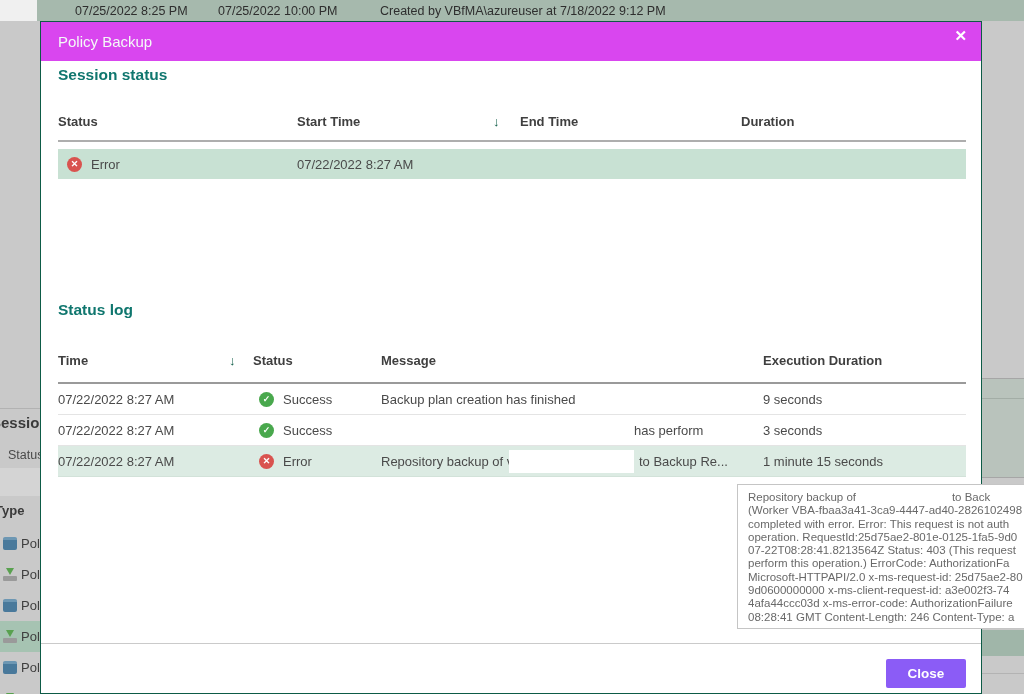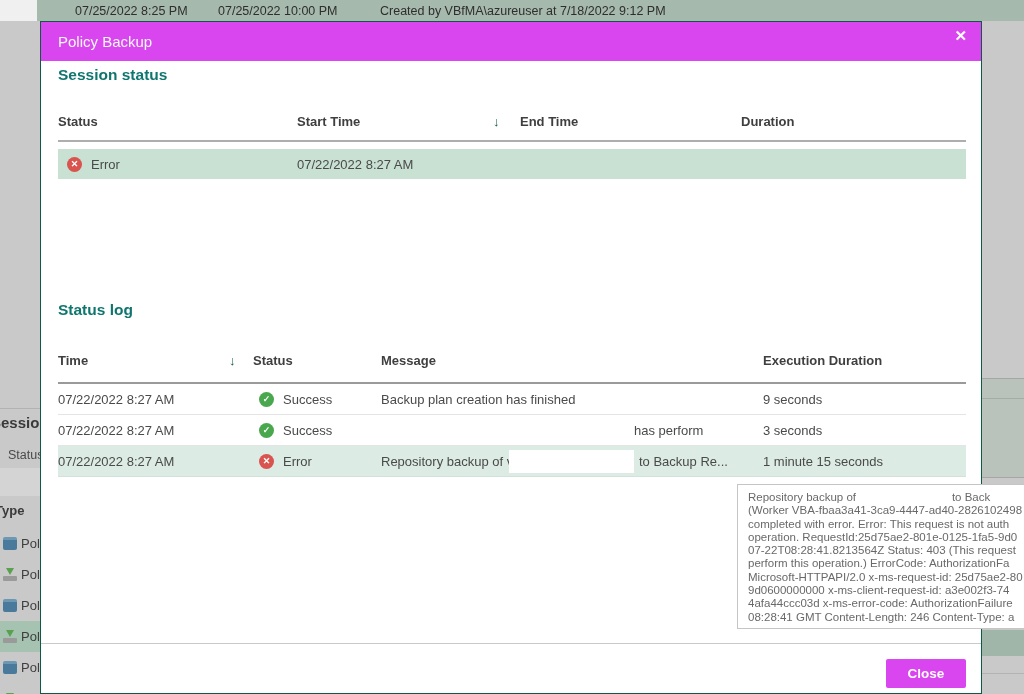--- a/index.html
+++ b/index.html
@@ -73,21 +73,21 @@
           font-size:13px; color:#4a4a4a; white-space:nowrap; }
   .badge { width:15px; height:15px; border-radius:50%; display:flex; align-items:center;
            justify-content:center; color:#fff; font-size:9px; font-weight:bold; flex:0 0 auto; }
   .badge-error { background:#d9534f; }
   .badge-success { background:#49a84d; }
 
   .redact { position:absolute; background:#ffffff; }
 
   .footer-line { position:absolute; left:0; right:0; top:621px; height:1px; background:#cacaca; }
   .close-btn { position:absolute; right:15px; top:637px; width:80px; height:29px;
-           background:#d946ef; color:#ffffff; font-size:13.5px; font-weight:bold;
+           background:#8b5cf6; color:#ffffff; font-size:13.5px; font-weight:bold;
            border:none; border-radius:2px; cursor:pointer; font-family:"Liberation Sans", sans-serif; }
 
   
   .tooltip { left:737px; top:484px; width:300px; height:145px; background:#ffffff;
              border:1px solid #c5c5c5; padding:6px 0 0 10px; z-index:20; overflow:hidden; }
   .tooltip .tline { font-size:11.5px; line-height:13.3px; color:#696969; white-space:pre; }
 </style>
 </head>
 <body>
 

